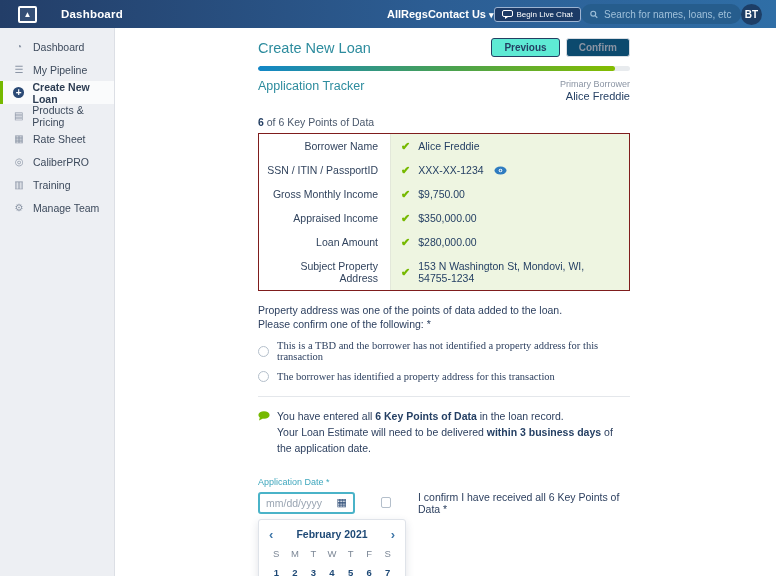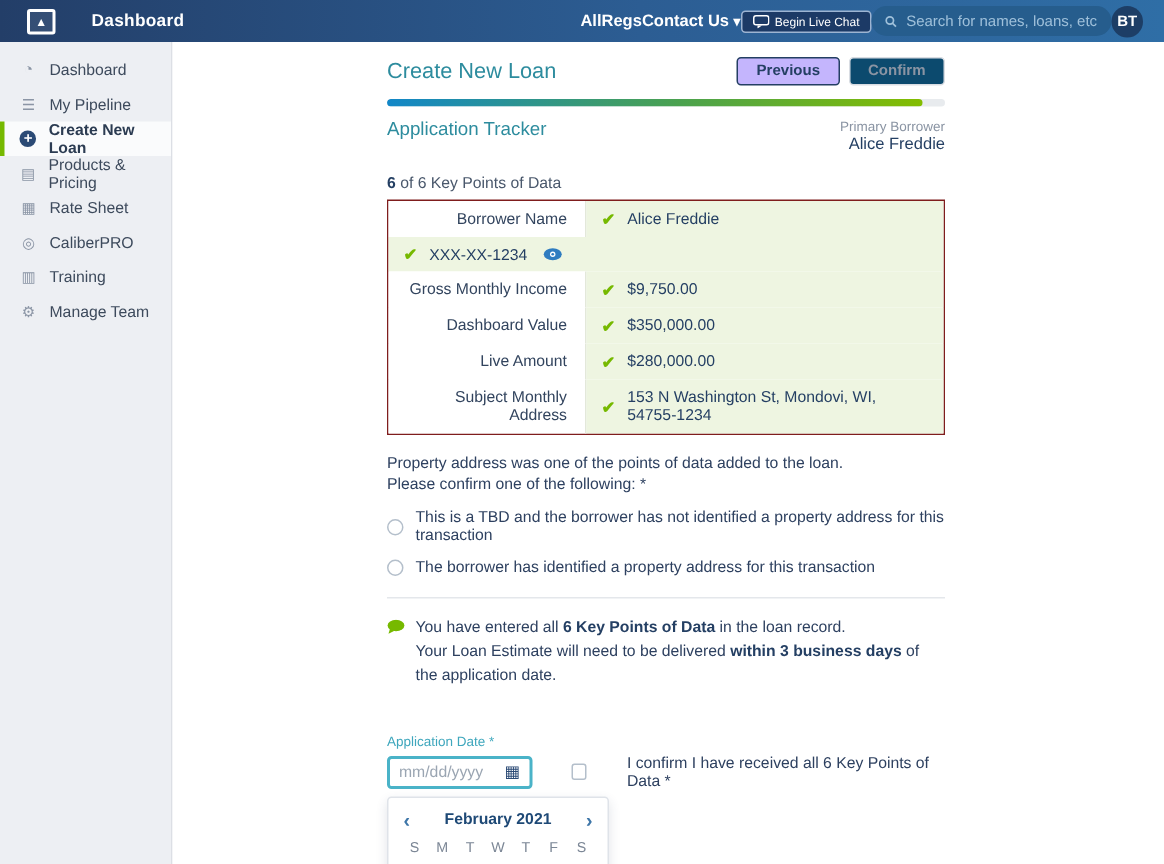--- a/index.html
+++ b/index.html
@@ -35,21 +35,21 @@
   .icn-circle { display:inline-flex; width:11px; height:11px; border-radius:50%; background:#2b4a75;
     color:#fff !important; font-size:9px; line-height:11px; align-items:center; justify-content:center; font-weight:bold; }
 
   .main { flex:1; background:#fff; position:relative; }
   .content { width:372px; margin-left:143px; padding-top:10px; }
 
   
   .title-row { display:flex; align-items:center; }
   .page-title { color:#2d8c9e; font-size:14.5px; }
   .btns { margin-left:auto; display:flex; gap:6px; }
-  .btn-prev { background:#c4b5fd; border:1px solid #243f63; color:#243f63; font-weight:bold;
+  .btn-prev { background:#5eead4; border:1px solid #243f63; color:#243f63; font-weight:bold;
     font-size:10px; padding:3px 12px; border-radius:3px; cursor:pointer; font-family:inherit; }
   .btn-confirm { background:#0c4a6e; border:1px solid #d9dde3; color:#8a94a3; font-weight:bold;
     font-size:10px; padding:3px 12px; border-radius:3px; cursor:default; font-family:inherit; }
   .progress-track { height:5px; background:#e8ebee; border-radius:3px; margin-top:9px; overflow:hidden; }
   .progress-fill { height:100%; border-radius:3px; background:linear-gradient(90deg,#1287c8,#4ba24e 55%,#84bd00); }
   .tracker-row { display:flex; margin-top:8px; align-items:flex-start; }
   .section-title { color:#2d8c9e; font-size:12.5px; }
   .borrower { margin-left:auto; text-align:right; }
   .borrower .lbl { color:#8a94a3; font-size:9px; }
   .borrower .name { color:#243f63; font-size:11px; margin-top:1px; }
@@ -63,30 +63,30 @@
     color:#32445e; font-size:10.5px; border-right:1px solid #e3e8da; }
   .kp-value { flex:1; background:#eef5e1; display:flex; align-items:center; gap:8px; padding:5px 10px; }
   .kp-check { color:#76b900; font-size:11px; font-weight:bold; }
   .kp-text { color:#243f63; font-size:10.5px; }
   .eye { display:inline-flex; margin-left:2px; cursor:pointer; }
 
   
   .para { margin-top:12px; color:#2e4160; font-size:10.5px; line-height:1.35; }
   .radio-row { display:flex; align-items:center; gap:8px; margin-top:9px; cursor:pointer; }
   .radio-circle { width:11px; height:11px; border:1px solid #b4bfcb; border-radius:50%; background:#fff; flex-shrink:0; }
-  .radio-label { color:#2e4160; font-size:10.5px; }
+  .radio-label { color:#2e4160; font-size:10.5px;font-family:Liberation Serif, serif; }
   .divider { border-top:1px solid #e4e7eb; margin-top:14px; }
 
   
   .notice { margin-top:12px; display:flex; gap:7px; font-size:10.5px; color:#2e4160; line-height:1.5; }
   .bubble { flex-shrink:0; margin-top:2px; }
   .notice b { color:#243f63; }
 
   
-  .ad-label { margin-top:30px; color:#3fa7bd; font-size:9px; }
+  .ad-label { margin-top:20px; color:#3fa7bd; font-size:9px; }
   .ad-row { display:flex; align-items:center; margin-top:4px; }
   .date-input { width:104px; height:22px; border:2px solid #4ab3c8; border-radius:3px; background:#fff;
     display:flex; align-items:center; padding:0 6px; gap:4px; }
   .date-input input { border:none; outline:none; width:100%; font-size:10.5px; color:#33475f;
     font-family:inherit; background:transparent; }
   .date-input input::placeholder { color:#9aa5b2; }
   .cal-glyph { color:#2b4a75; font-size:11px; cursor:pointer; }
   .chk-row { display:flex; align-items:center; gap:8px; margin-left:26px; cursor:pointer; }
   .chk-box { width:11px; height:11px; border:1px solid #b4bfcb; border-radius:2px; background:#fff; }
   .chk-label { color:#2e4160; font-size:10.5px;margin-left:19px; }
@@ -197,55 +197,56 @@
 
       <div class="kp-table" id="kp-table">
           <div class="kp-row">
             <div class="kp-label">Borrower Name</div>
             <div class="kp-value">
               <span class="kp-check">✔</span>
               <span class="kp-text">Alice Freddie</span>
             </div>
           </div>
           <div class="kp-row">
+            <div class="kp-label">SSN / ITIN / PassportID</div>
             <div class="kp-value">
               <span class="kp-check">✔</span>
               <span class="kp-text">XXX-XX-1234</span>
               <span class="eye">
                 <svg width="13" height="9" viewBox="0 0 13 9">
                   <ellipse cx="6.5" cy="4.5" rx="6" ry="4" fill="#2f7cc0"></ellipse>
                   <circle cx="6.5" cy="4.5" r="1.8" fill="#fff"></circle>
                   <circle cx="6.5" cy="4.5" r="0.9" fill="#2f7cc0"></circle>
                 </svg>
               </span>
             </div>
           </div>
           <div class="kp-row">
             <div class="kp-label">Gross Monthly Income</div>
             <div class="kp-value">
               <span class="kp-check">✔</span>
               <span class="kp-text">$9,750.00</span>
             </div>
           </div>
           <div class="kp-row">
-            <div class="kp-label">Dashboard Value</div>
+            <div class="kp-label">Appraised Income</div>
             <div class="kp-value">
               <span class="kp-check">✔</span>
               <span class="kp-text">$350,000.00</span>
             </div>
           </div>
           <div class="kp-row">
-            <div class="kp-label">Live Amount</div>
+            <div class="kp-label">Loan Amount</div>
             <div class="kp-value">
               <span class="kp-check">✔</span>
               <span class="kp-text">$280,000.00</span>
             </div>
           </div>
           <div class="kp-row">
-            <div class="kp-label">Subject Monthly Address</div>
+            <div class="kp-label">Subject Property Address</div>
             <div class="kp-value">
               <span class="kp-check">✔</span>
               <span class="kp-text">153 N Washington St, Mondovi, WI, 54755-1234</span>
             </div>
           </div>
         </div>
 
       <div class="para">
         <div>Property address was one of the points of data added to the loan.</div>
         <div>Please confirm one of the following: *</div>

